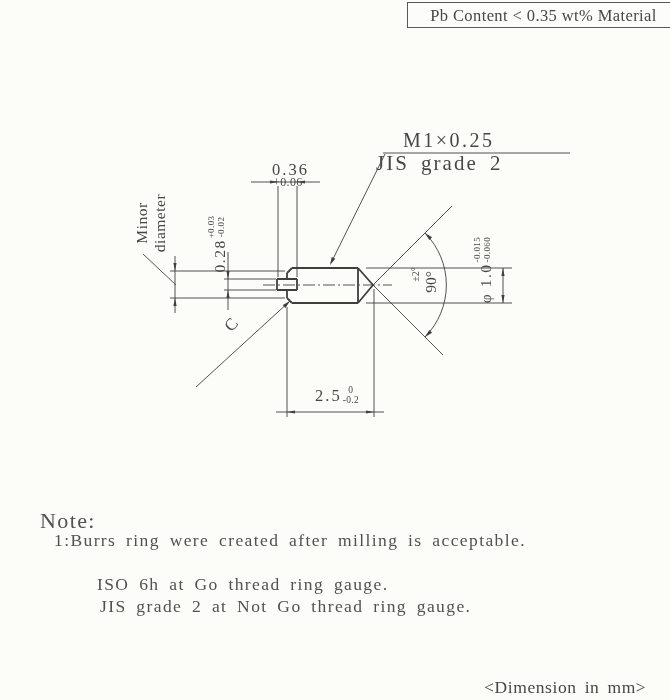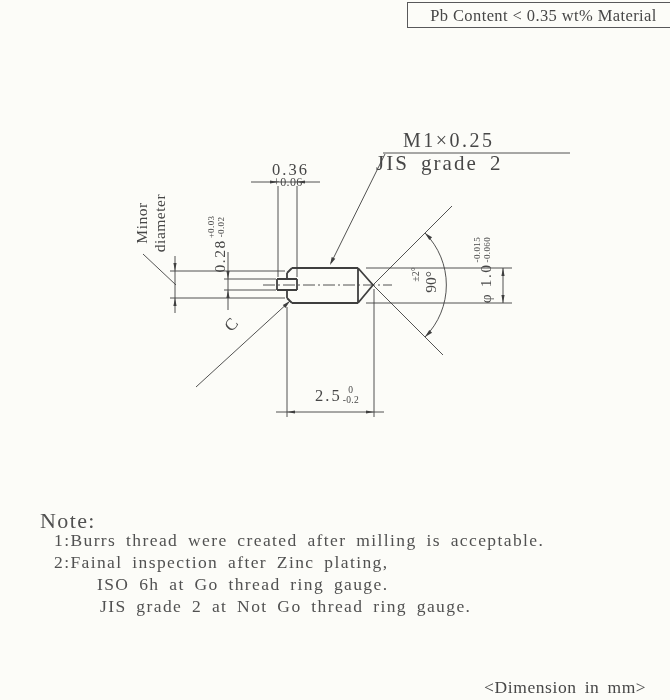--- a/index.html
+++ b/index.html
@@ -160,20 +160,19 @@
     <span class="dim-main">2.5</span>
     <span class="tolstack" style="font-size:9.5px;">
       <span>0</span>
       <span>-0.2</span>
     </span>
   </div>
 
   <div class="c-label">C</div>
 
   <div class="abs note-title">Note:</div>
-  <div class="note-line" style="left:54px;top:530px;">1:Burrs thread were created after milling is acceptable.</div>
-  <div class="note-line" style="left:54px;top:552px;">2:Fainal inspection after Zinc plating,</div>
+  <div class="note-line" style="left:54px;top:530px;">1:Burrs ring were created after milling is acceptable.</div>
   <div class="note-line" style="left:97px;top:574px;">ISO 6h at Go thread ring gauge.</div>
   <div class="note-line" style="left:100px;top:596px;">JIS grade 2 at Not Go thread ring gauge.</div>
 
   <div class="abs footer-unit">&lt;Dimension in mm&gt;</div>
 
 </div>
 
 </body></html>

